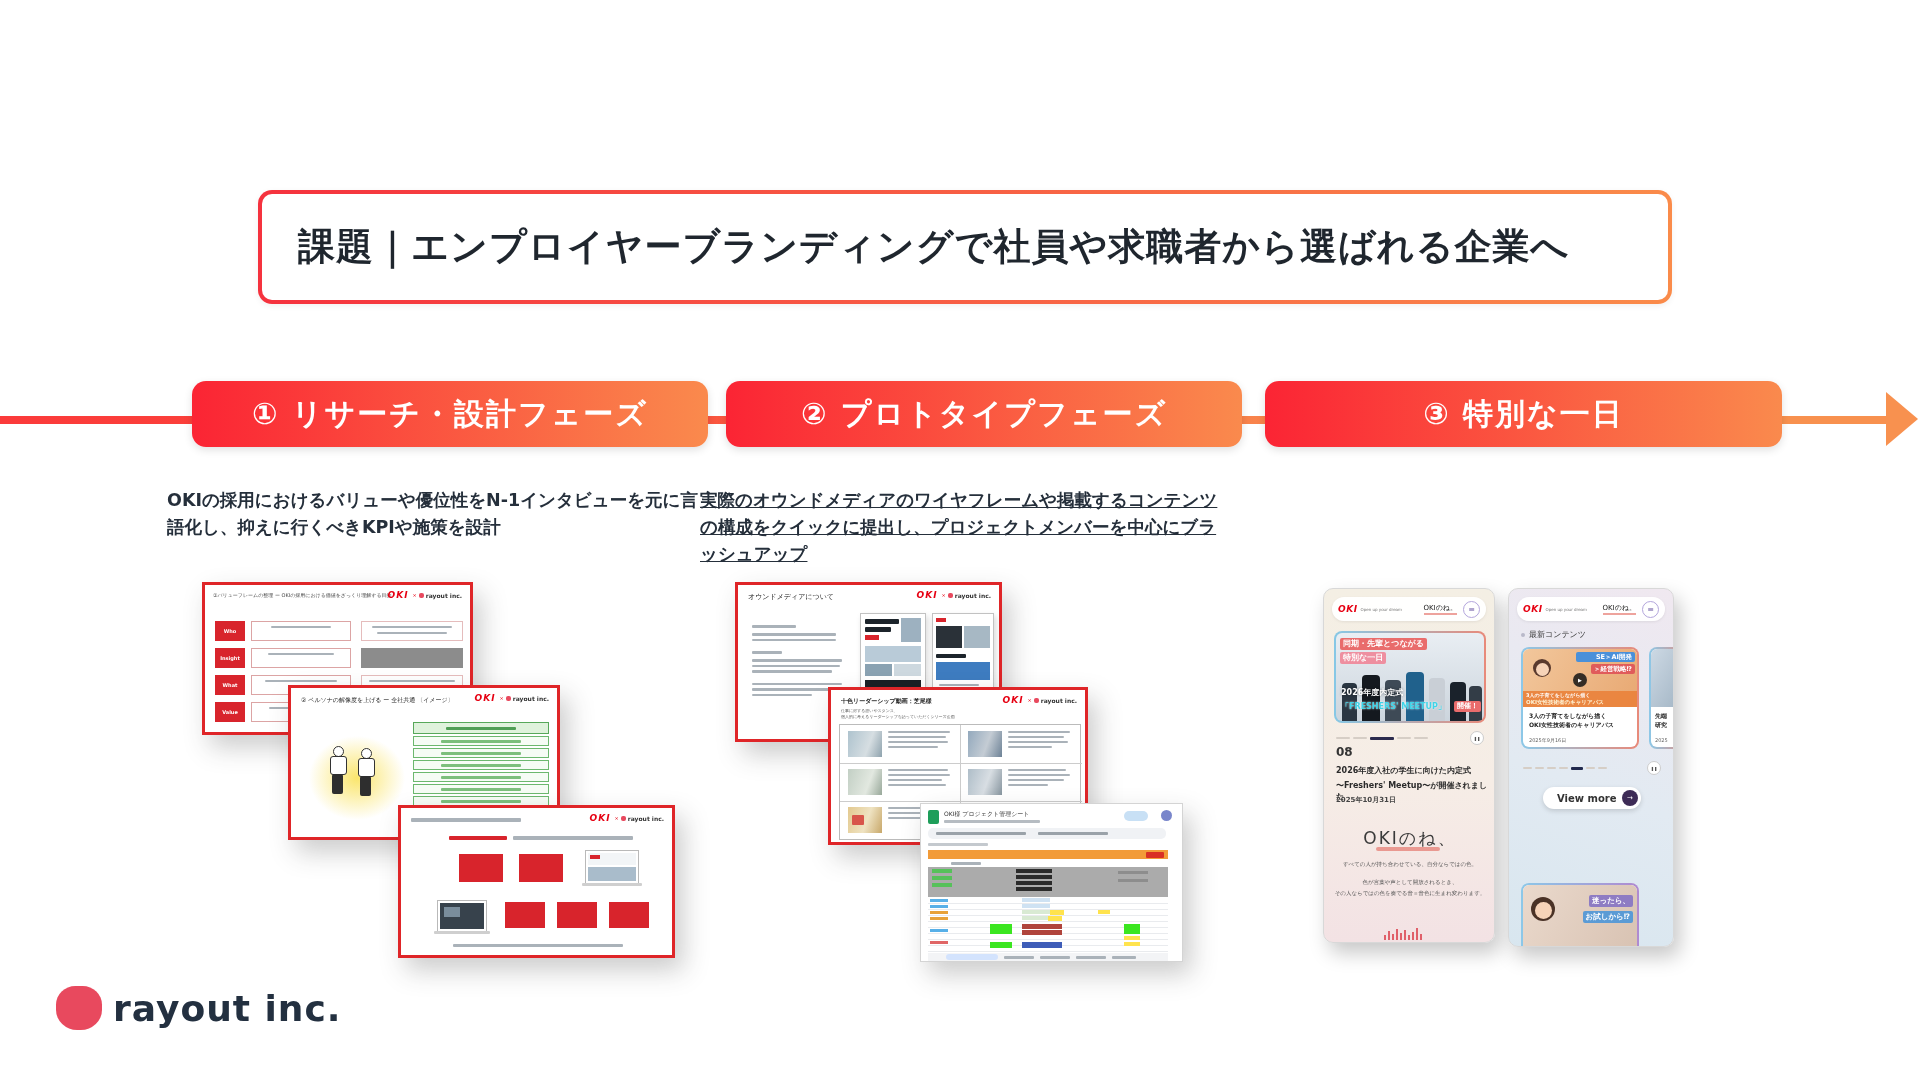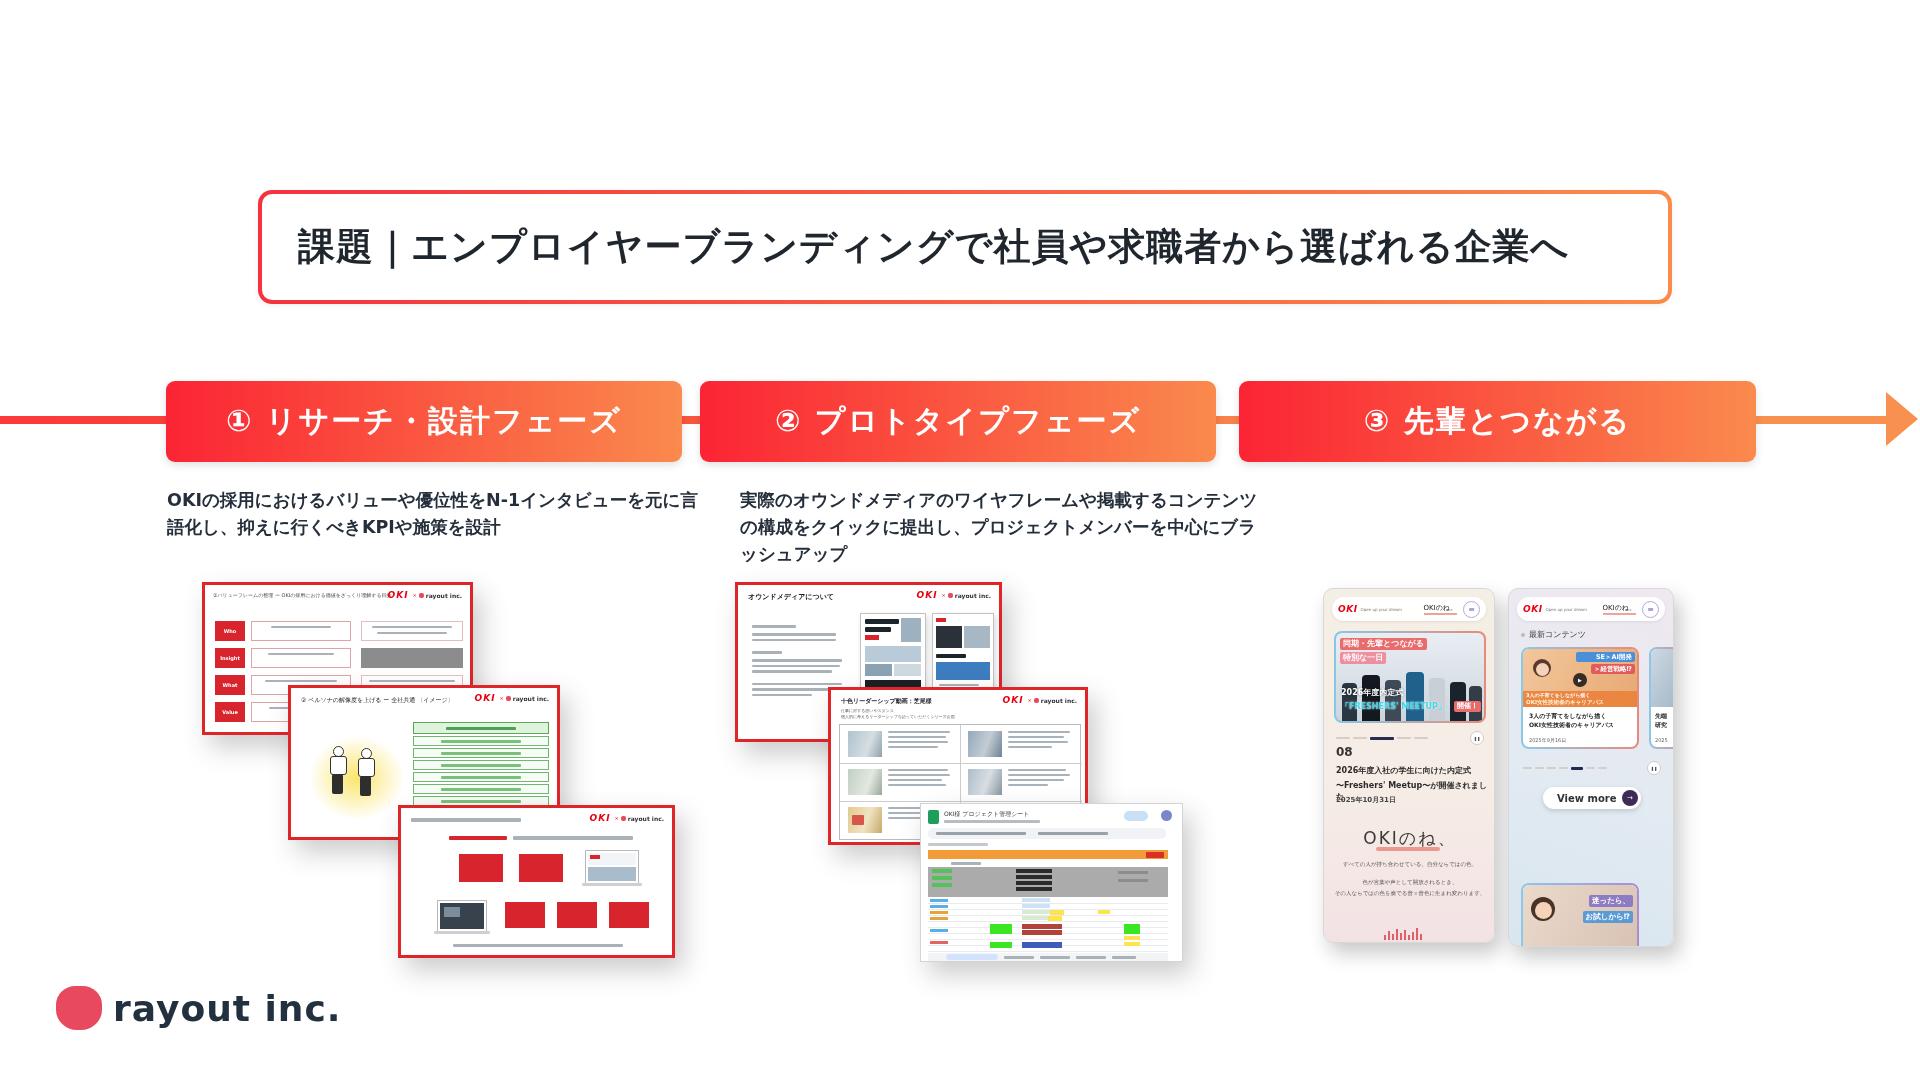--- a/index.html
+++ b/index.html
@@ -13,23 +13,23 @@
   .challenge-box{left:258px;top:190px;width:1400px;height:114px;border-radius:14px;
     background:linear-gradient(90deg,#f5323e,#fa8b4a);box-shadow:0 2px 6px rgba(0,0,0,.06);padding-left:14px;}
   .challenge-inner{position:absolute;inset:4px;background:#fff;border-radius:10px;
     display:flex;align-items:center;padding-left:36px;font-size:37px;font-weight:700;color:#1f262e;letter-spacing:1px;}
 
   
   .flow-line{left:0;top:416px;width:1890px;height:8px;
     background:linear-gradient(90deg,#fb3a3a 0%,#fb4a3c 30%,#f8914f 75%);}
   .arrow-head{left:1886px;top:392px;width:0;height:0;
     border-left:32px solid #f8914f;border-top:27px solid transparent;border-bottom:27px solid transparent;}
-  .banner{top:381px;height:81px;border-radius:9px;display:flex;align-items:center;justify-content:center;
+  .banner{top:381px;height:66px;border-radius:14px;display:flex;align-items:center;justify-content:center;
     background:linear-gradient(90deg,#fb2434,#fa8a4d);color:#fff;font-size:30px;font-weight:700;letter-spacing:2px;
-    box-shadow:0 3px 8px rgba(0,0,0,.12);}
+    box-shadow:0 3px 8px rgba(0,0,0,.12);margin-left:26px;}
   .desc{top:487px;font-size:17.5px;font-weight:700;line-height:1.55;color:#252f3b;}
 
   
   .doc{position:absolute;background:#fff;border:3px solid #df2528;box-sizing:border-box;
     box-shadow:8px 12px 24px rgba(50,50,50,.25);}
   .shot{position:absolute;background:#fff;border:1px solid #d4d4d4;box-sizing:border-box;
     box-shadow:8px 12px 24px rgba(50,50,50,.25);}
   .brand{position:absolute;top:6px;right:8px;display:flex;align-items:center;gap:2px;line-height:1;}
   .b-oki{color:#e60012;font-weight:700;font-size:9px;font-style:italic;letter-spacing:1px;}
   .b-x{font-size:5px;color:#e60012;margin-left:2px;}
@@ -90,25 +90,25 @@
 
   <div class="abs flow-line"></div>
   <div class="abs arrow-head"></div>
   <div class="abs banner" style="left:166px;width:516px;">
     <span>① リサーチ・設計フェーズ</span>
   </div>
   <div class="abs banner" style="left:700px;width:516px;">
     <span>② プロトタイプフェーズ</span>
   </div>
   <div class="abs banner" style="left:1239px;width:517px;">
-    <span>③ 先輩とつながる</span>
+    <span>③ 特別な一日</span>
   </div>
 
   <div class="abs desc" style="left:167px;width:540px;">OKIの採用におけるバリューや優位性をN-1インタビューを元に言語化し、抑えに行くべきKPIや施策を設計</div>
-  <div class="abs desc" style="left:740px;width:525px;">実際のオウンドメディアのワイヤフレームや掲載するコンテンツの構成をクイックに提出し、プロジェクトメンバーを中心にブラッシュアップ</div>
+  <div class="abs desc" style="left:700px;width:525px;text-decoration:underline;">実際のオウンドメディアのワイヤフレームや掲載するコンテンツの構成をクイックに提出し、プロジェクトメンバーを中心にブラッシュアップ</div>
 
   <div class="doc" style="left:202px;top:582px;width:271px;height:153px;">
     <div class="micro" style="left:8px;top:7px;width:185px;font-size:5px;color:#444;">①バリューフレームの整理 ー OKIの採用における価値をざっくり理解する目的</div>
     <div class="brand">
       <span class="b-oki">OKI</span>
       <span class="b-x">×</span>
       <span class="b-dot"></span>
       <span class="b-ray">rayout inc.</span>
     </div>
     <div class="p1a-label" style="left:10px;top:36px;">Who</div>
@@ -215,21 +215,21 @@
       <div class="abs" style="left:6px;top:6px;width:16px;height:10px;background:#7a8d9c;"></div>
       <div class="base"></div>
     </div>
     <div class="redcell" style="left:104px;top:94px;width:40px;height:26px;"></div>
     <div class="redcell" style="left:156px;top:94px;width:40px;height:26px;"></div>
     <div class="redcell" style="left:208px;top:94px;width:40px;height:26px;"></div>
     <i class="bar abs" style="left:52px;top:136px;width:170px;height:3px;"></i>
   </div>
 
   <div class="doc" style="left:735px;top:582px;width:267px;height:160px;">
-    <div class="micro" style="left:10px;top:8px;width:150px;font-size:7px;font-weight:700;color:#222;">オウンドメディアについて</div>
+    <div class="micro" style="left:10px;top:8px;width:150px;font-size:7px;font-weight:400;color:#222;">オウンドメディアについて</div>
     <div class="brand">
       <span class="b-oki">OKI</span>
       <span class="b-x">×</span>
       <span class="b-dot"></span>
       <span class="b-ray">rayout inc.</span>
     </div>
     <div class="abs" style="left:14px;top:40px;">
       <i class="bar" style="width:44px;height:3px;margin-bottom:5px;"></i>
       <i class="bar" style="width:84px;height:2.5px;margin-bottom:3px;"></i>
       <i class="bar" style="width:84px;height:2.5px;margin-bottom:10px;"></i>

